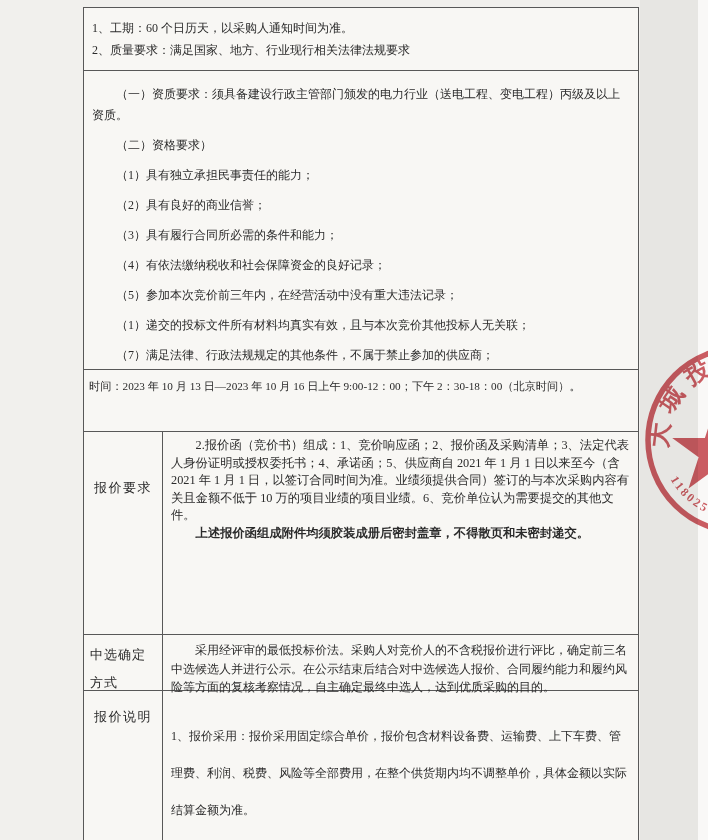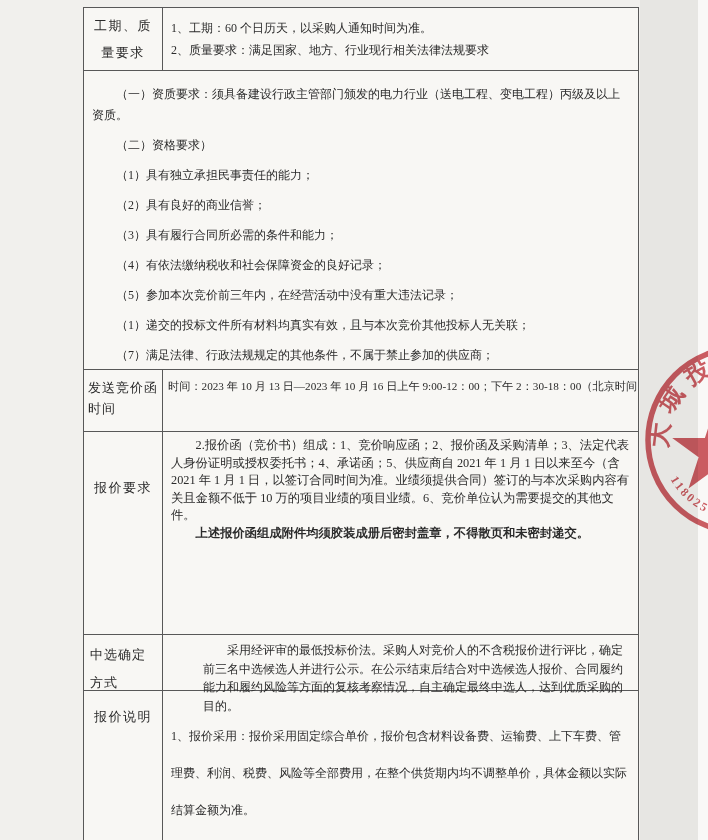--- a/index.html
+++ b/index.html
@@ -47,21 +47,21 @@
   .r3 .label{justify-content:flex-start;text-align:left;padding-top:7px;line-height:21px;letter-spacing:1px;}
   .r3 .content{padding:7px 5px 0 5px;font-size:11.2px;white-space:nowrap;overflow:hidden;line-height:18px;}
 
   .r4{height:203px;}
   .r4 .label{justify-content:flex-start;padding-top:42px;}
   .r4 .content{padding:5px 8px 0 8px;line-height:17.6px;font-size:12.3px;}
   .r4 .content p{text-indent:2em;}
   .r4 .seal-rule{font-weight:bold;text-indent:1.2em;}
   .underline-bold{font-weight:bold;border-bottom:1px solid var(--text);}
 
-  .r5{height:56px;gap:32px;}
+  .r5{height:56px;}
   .r5 .label{justify-content:flex-start;text-align:left;padding:6px 6px 0 6px;line-height:28px;letter-spacing:1px;}
   .r5 .content{padding:6px 8px 0 8px;line-height:18.6px;}
   .r5 .content p{text-indent:2em;}
 
   .r6{height:170px;}
   .r6 .label{justify-content:flex-start;padding-top:12px;}
   .r6 .content{padding:27px 8px 0 8px;line-height:37px;}
 
   .stamp{
     position:absolute;left:645px;top:350px;width:63px;height:186px;
@@ -77,21 +77,20 @@
     font-size:12px;font-weight:bold;letter-spacing:2.5px;}
 </style>
 </head>
 <body>
 
 <div class="page">
 
   <div class="doc-table">
 
     <div class="row r1">
-      <div class="label">工期、质量要求</div>
       <div class="content">
         <div>1、工期：60 个日历天，以采购人通知时间为准。</div>
         <div>2、质量要求：满足国家、地方、行业现行相关法律法规要求</div>
       </div>
     </div>
 
     <div class="row r2">
       <div class="content">
         <p>（一）资质要求：须具备建设行政主管部门颁发的电力行业（送电工程、变电工程）丙级及以上资质。</p>
         <p>（二）资格要求）</p>
@@ -99,21 +98,20 @@
         <p>（2）具有良好的商业信誉；</p>
         <p>（3）具有履行合同所必需的条件和能力；</p>
         <p>（4）有依法缴纳税收和社会保障资金的良好记录；</p>
         <p>（5）参加本次竞价前三年内，在经营活动中没有重大违法记录；</p>
         <p>（1）递交的投标文件所有材料均真实有效，且与本次竞价其他投标人无关联；</p>
         <p>（7）满足法律、行政法规规定的其他条件，不属于禁止参加的供应商；</p>
       </div>
     </div>
 
     <div class="row r3">
-      <div class="label">发送竞价函时间</div>
       <div class="content">
         <div>时间：2023 年 10 月 13 日—2023 年 10 月 16 日上午 9:00-12：00；下午 2：30-18：00（北京时间）。</div>
       </div>
     </div>
 
     <div class="row r4">
       <div class="label">报价要求</div>
       <div class="content">
         <p>2.报价函（竞价书）组成：1、竞价响应函；2、报价函及采购清单；3、法定代表人身份证明或授权委托书；4、承诺函；5、供应商自 2021 年 1 月 1 日以来至今（含 2021 年 1 月 1 日，以签订合同时间为准。业绩须提供合同）签订的与本次采购内容有关且金额不低于 10 万的项目业绩的项目业绩。6、竞价单位认为需要提交的其他文件。</p>
         <p class="seal-rule">上述报价函组成附件均须胶装成册后密封盖章，不得散页和未密封递交。</p>

